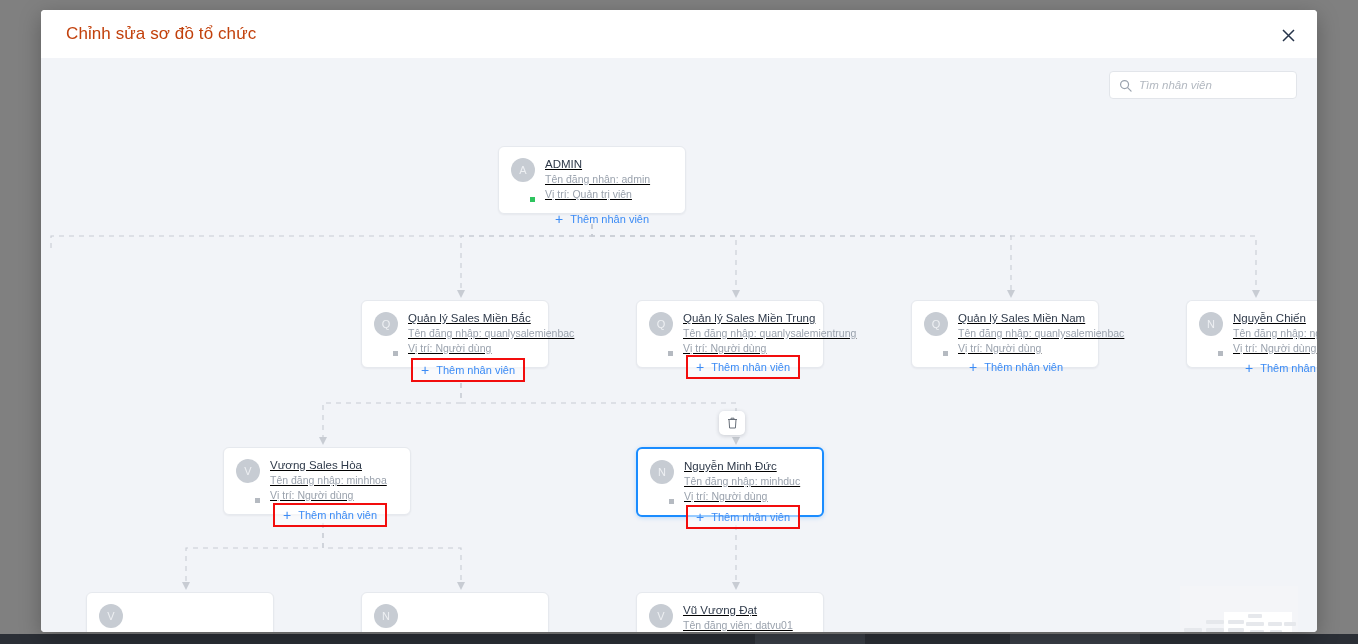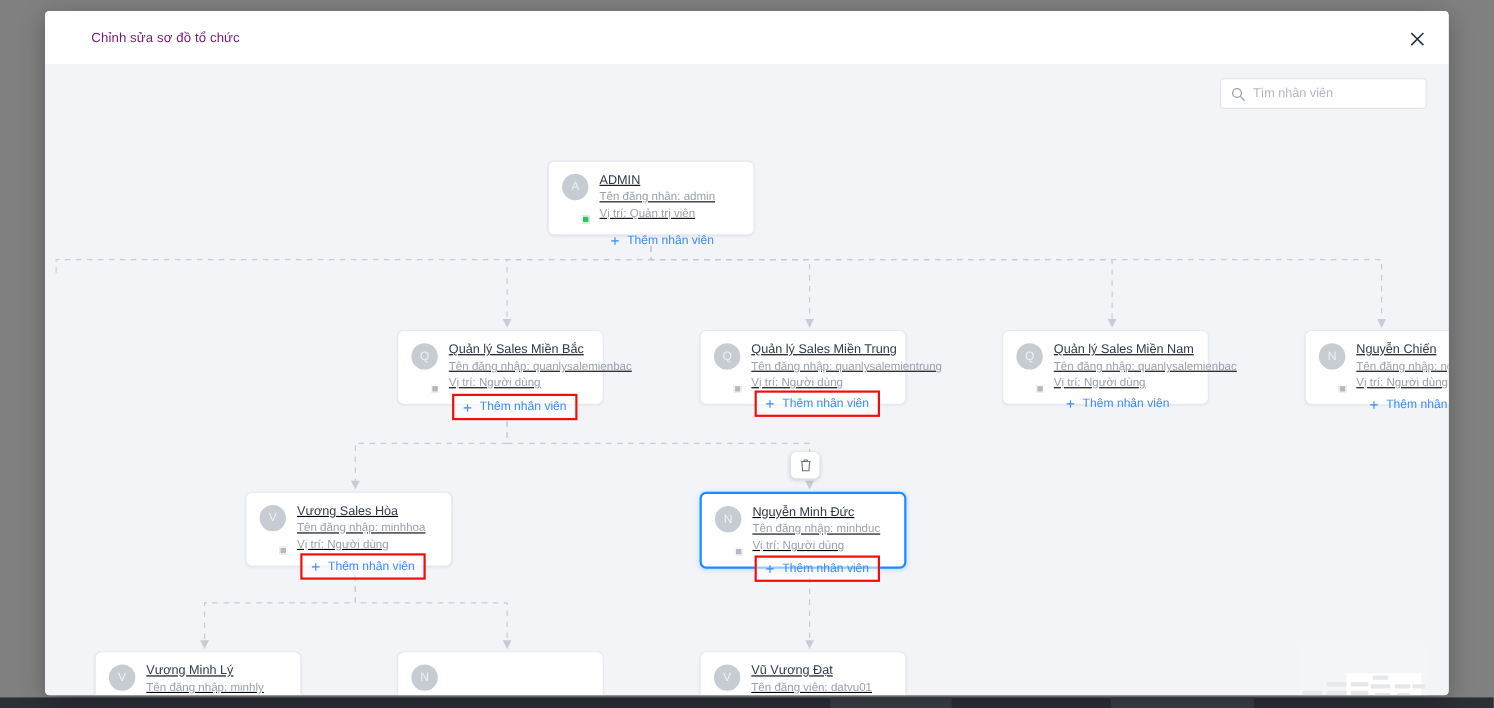--- a/index.html
+++ b/index.html
@@ -31,23 +31,23 @@
     box-shadow: 0 6px 22px rgba(0,0,0,.28);
     overflow: hidden;
   }
   .dialog-header {
     position: relative;
     height: 48px;
     background: #ffffff;
     display: flex; align-items: center;
   }
   .dialog-title {
-    margin-left: 42px;
-    font-size: 12px;
-    color: #701a75;
+    margin-left: 25px;
+    font-size: 17px;
+    color: #c2410c;
     letter-spacing: .1px;
   }
   .close-btn {
     position: absolute; right: 16px; top: 12px;
     width: 26px; height: 26px;
     display: flex; align-items: center; justify-content: center;
     cursor: pointer;
     color: #26344a;
   }
   .close-btn svg { display: block; }
@@ -71,20 +71,21 @@
     padding: 0 9px;
   }
   .search-icon { flex: 0 0 auto; color: #9aa2ad; display: flex; margin-right: 7px; }
   .search-input {
     border: none; outline: none;
     flex: 1 1 auto;
     font-size: 11.5px;
     font-family: "Liberation Sans", sans-serif;
     color: #5a626d;
     background: transparent;
+    font-style: italic;
   }
   .search-input::placeholder { color: #b2b8c0; }
   .connectors { position: absolute; left: 0; top: 0; width: 1276px; height: 574px; pointer-events: none; }
 
   
   .node {
     position: absolute;
     width: 188px;
     background: #ffffff;
     border: 1px solid #e6e9ee;
@@ -352,25 +353,20 @@
       <div class="add-link highlight" style="left:645px; top:447px;">
         <span class="plus">+</span>
         <span>Thêm nhân viên</span>
       </div>
 
       <div class="node" style="left:45px; top:534px;">
         <div class="avatar-wrap">
           <div class="avatar">V</div>
 
         </div>
-        <div class="node-info">
-          <div class="node-name">Vương Minh Lý</div>
-          <div class="node-meta">Tên đăng nhập: minhly</div>
-
-        </div>
       </div>
 
       <div class="node" style="left:320px; top:534px;">
         <div class="avatar-wrap">
           <div class="avatar">N</div>
 
         </div>
       </div>
 
       <div class="node" style="left:595px; top:534px;">

